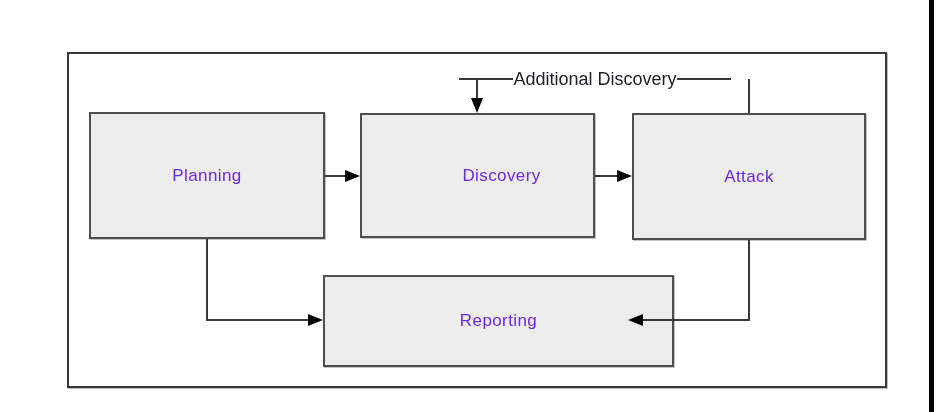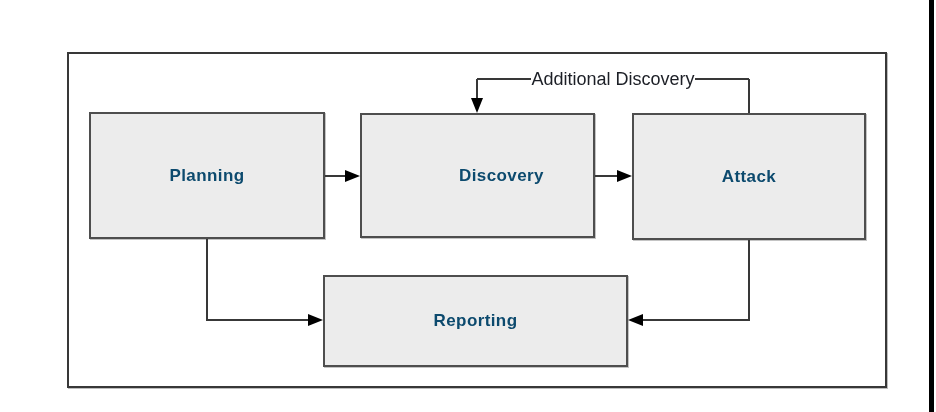--- a/index.html
+++ b/index.html
@@ -37,30 +37,30 @@
     position: absolute;
     box-sizing: border-box;
     background: #ececec;
     border: 2px solid #4e4e4e;
     box-shadow: 1px 1px 0 #c4c4c4;
     display: flex;
     align-items: center;
     justify-content: center;
   }
   .node-label {
-    font-weight: bold;
+    font-weight: normal;
     font-size: 17px;
     letter-spacing: 0.4px;
-    color: #0c4a6e;
+    color: #6d28d9;
   }
 
   .node-planning  { left:  89px; top: 112px; width: 236px; height: 127px; }
   .node-discovery { left: 360px; top: 113px; width: 235px; height: 125px; padding-left: 48px; }
   .node-attack    { left: 632px; top: 113px; width: 234px; height: 127px; }
-  .node-reporting { left: 323px; top: 275px; width: 305px; height:  92px; }
+  .node-reporting { left: 323px; top: 275px; width: 351px; height:  92px; }
 
   .line { position: absolute; background: #383838; }
   .line.h { height: 2px; }
   .line.v { width: 2px; }
 
   .arrow { position: absolute; width: 0; height: 0; }
   .arrow.right {
     border-top: 6px solid transparent;
     border-bottom: 6px solid transparent;
     border-left: 15px solid #000000;
@@ -90,21 +90,21 @@
   .c3-arrow { left: 308px; top: 314px; }
 
   
   .c4-vline { left: 748px; top: 240px; height: 81px; }
   .c4-hline { left: 643px; top: 319px; width: 107px; }
   .c4-arrow { left: 628px; top: 314px; }
 
   
   .loop-row {
     position: absolute;
-    left: 477px;
+    left: 459px;
     top: 68px;
     width: 272px;
     height: 22px;
     display: flex;
     align-items: center;
   }
   .loop-seg { flex: 1; height: 2px; background: #383838; }
   .loop-label {
     font-size: 18px;
     color: #1c1f26;

